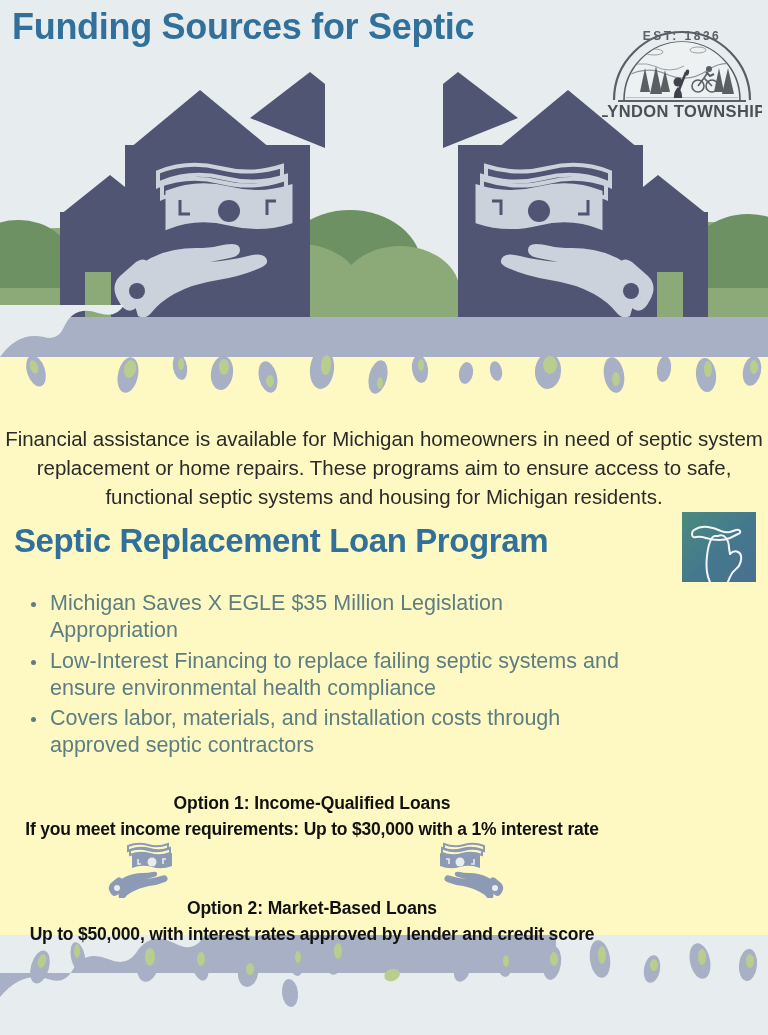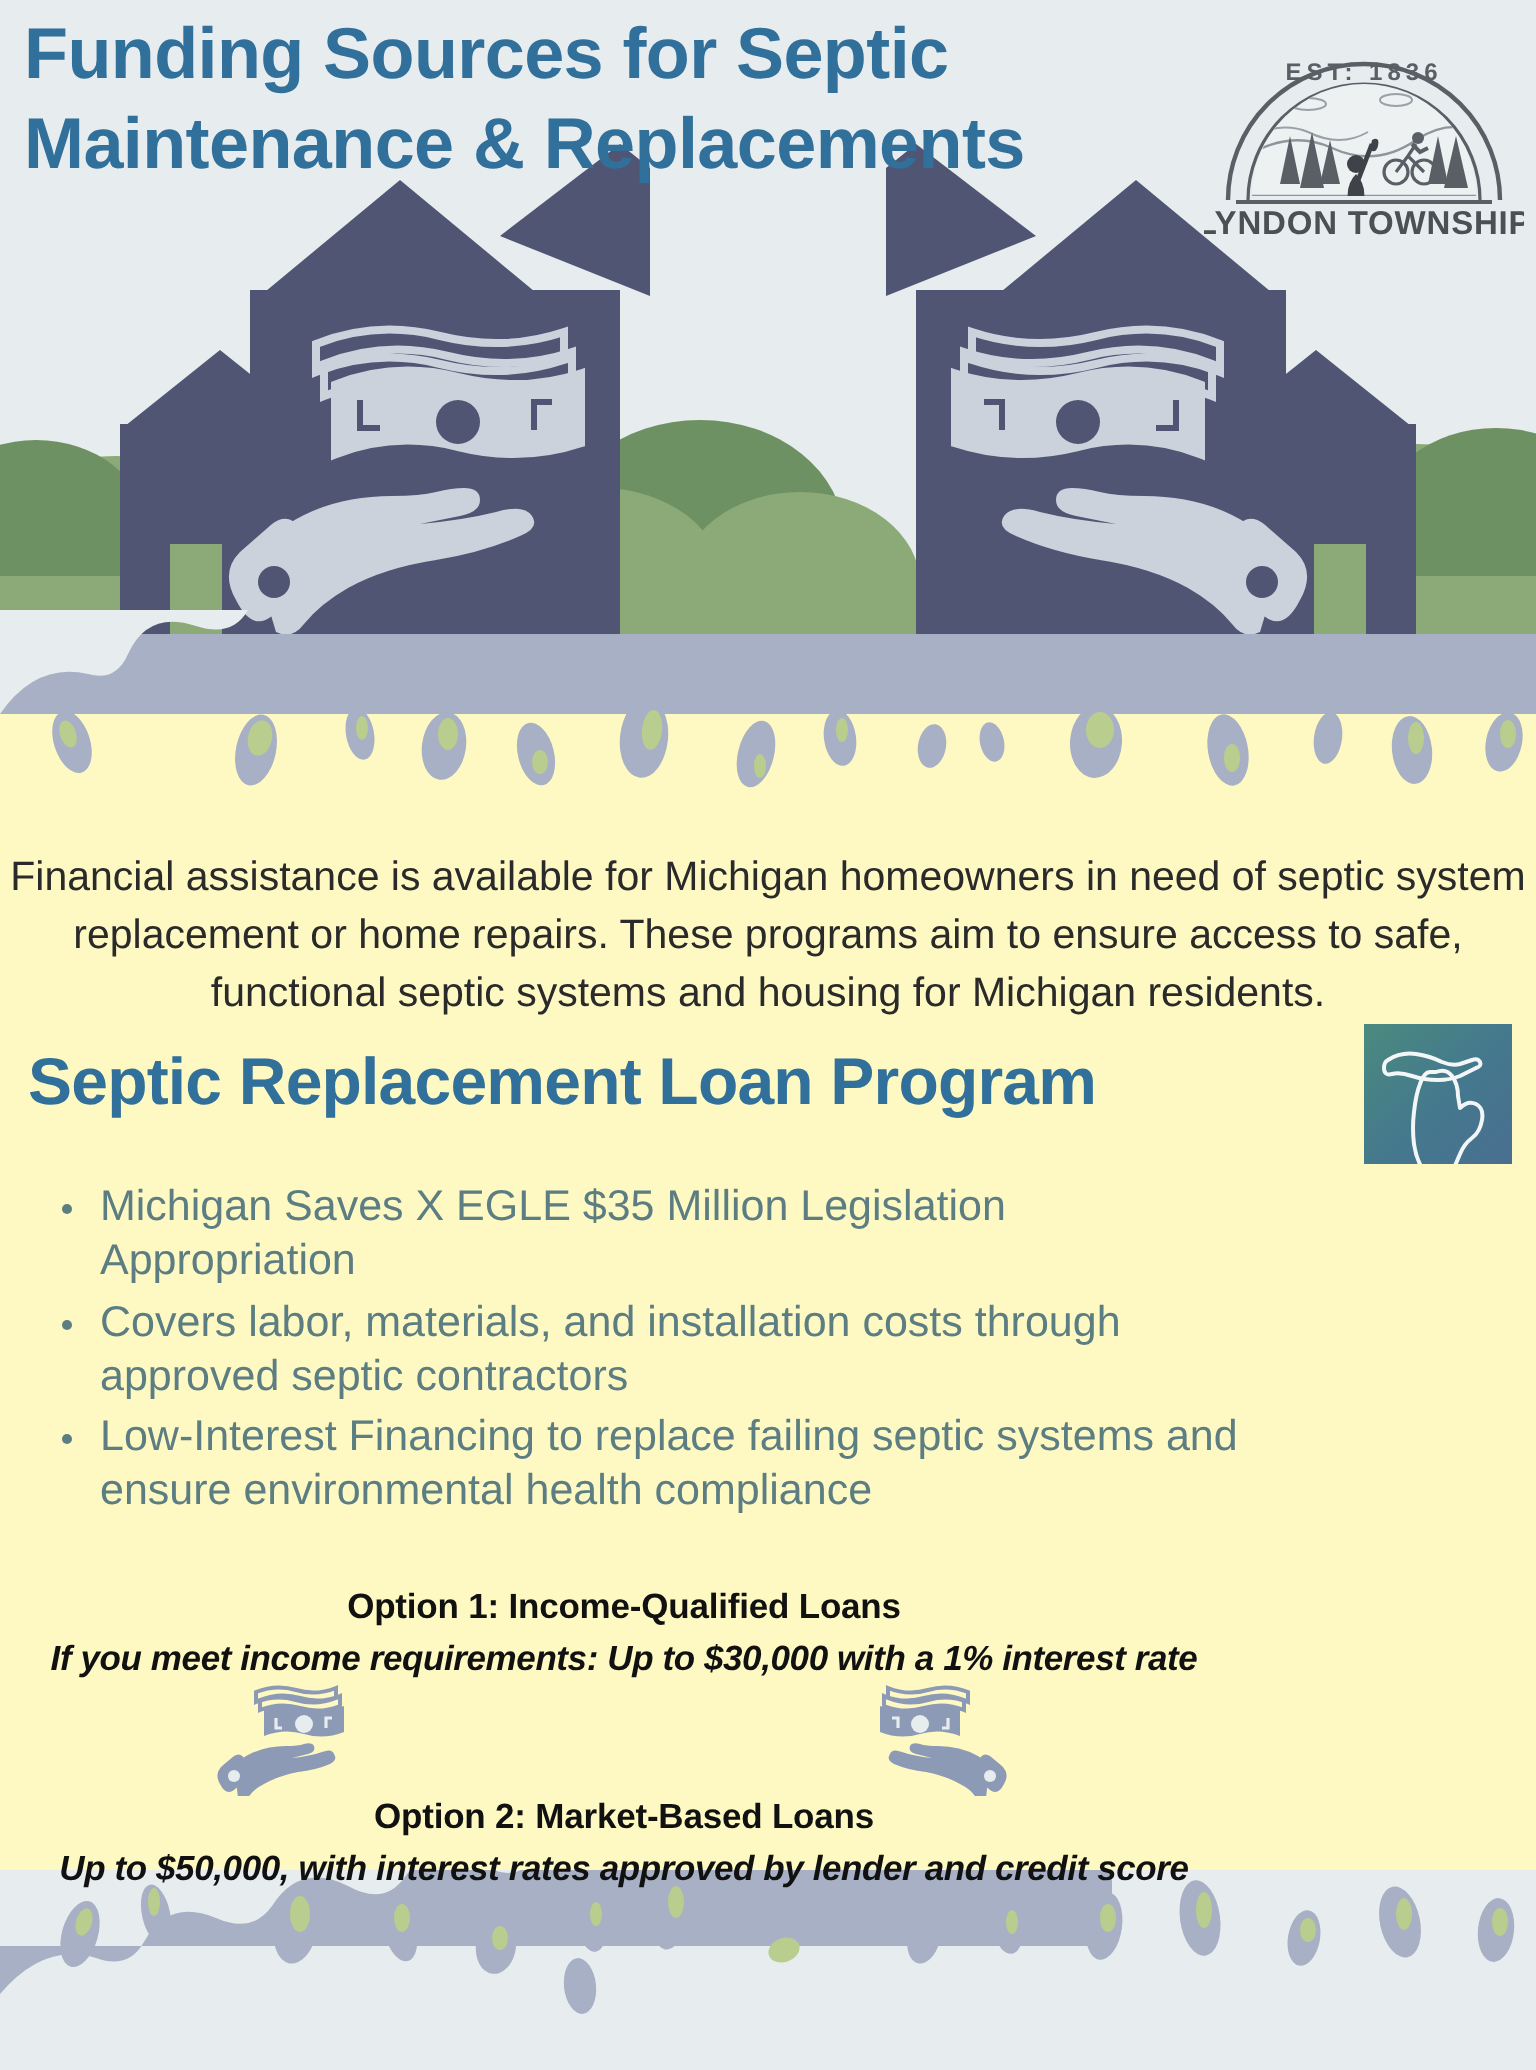--- a/index.html
+++ b/index.html
@@ -171,21 +171,20 @@
     line-height: 1.5;
     letter-spacing: -0.1px;
   }
 
   .opt-detail {
     font-size: 17.5px;
     font-weight: bold;
     color: #111;
     line-height: 1.5;
     letter-spacing: -0.2px;
-    font-style: italic;
   }
 
   .opt-gap { height: 52px; }
 
   .money-icon-left {
     position: absolute;
     left: 108px;
     top: 50px;
     width: 66px;
     height: 58px;
@@ -303,21 +302,20 @@
         <ellipse cx="616" cy="74" rx="4" ry="7"></ellipse>
         <ellipse cx="708" cy="64" rx="4" ry="8"></ellipse>
         <ellipse cx="754" cy="62" rx="4" ry="7"></ellipse>
       </g>
     </svg>
   </div>
 
   <div class="header">
     <div class="title">
       <div>Funding Sources for Septic</div>
-      <div>Maintenance &amp; Replacements</div>
     </div>
 
     <div class="logo">
       <svg width="160" height="112" viewBox="0 0 160 112" xmlns="http://www.w3.org/2000/svg">
 
         <path d="M12,92 A68,68 0 0 1 148,92" fill="none" stroke="#5a5f66" stroke-width="2.2"></path>
         <path d="M22,92 A58,58 0 0 1 138,92" fill="none" stroke="#5a5f66" stroke-width="1.6"></path>
 
         <text x="80" y="32" font-family="'Liberation Sans', sans-serif" font-size="12" font-weight="bold" fill="#5a5f66" text-anchor="middle" letter-spacing="2.5">EST: 1836</text>
 
@@ -370,22 +368,22 @@
 
         <path d="M12,18 q6,-4 14,-3 q7,1 13,4 q5,2 9,1 l6,-2 q3,-1 4,1 q1,2 -2,3 l-8,4 q-5,2 -11,2 q-7,0 -13,-2 q-6,-2 -10,-1 q-4,1 -4,-3 q0,-3 2,-4 z" fill="none" stroke="#f2f6f7" stroke-width="2" stroke-linejoin="round"></path>
 
         <path d="M36,24 q5,-2 8,2 q3,4 3,10 l1,6 q4,-4 8,-2 q4,2 3,8 q-1,6 -5,9 q-4,3 -6,8 l-3,7 q-2,5 -7,5 q-6,0 -9,-5 q-3,-5 -4,-12 q-1,-8 0,-16 q1,-9 3,-14 q2,-6 5,-6 q2,0 3,0 z" fill="none" stroke="#f2f6f7" stroke-width="2" stroke-linejoin="round"></path>
       </svg>
     </div>
   </div>
 
   <div class="bullets">
     <div class="bullet">Michigan Saves X EGLE $35 Million Legislation Appropriation</div>
+    <div class="bullet">Low-Interest Financing to replace failing septic systems and ensure environmental health compliance</div>
     <div class="bullet">Covers labor, materials, and installation costs through approved septic contractors</div>
-    <div class="bullet">Low-Interest Financing to replace failing septic systems and ensure environmental health compliance</div>
   </div>
 
   <div class="options">
     <div class="opt-head">Option 1: Income-Qualified Loans</div>
     <div class="opt-detail">If you meet income requirements: Up to $30,000 with a 1% interest rate</div>
 
     <div class="opt-gap"></div>
 
     <div class="opt-head">Option 2: Market-Based Loans</div>
     <div class="opt-detail">Up to $50,000, with interest rates approved by lender and credit score</div>

